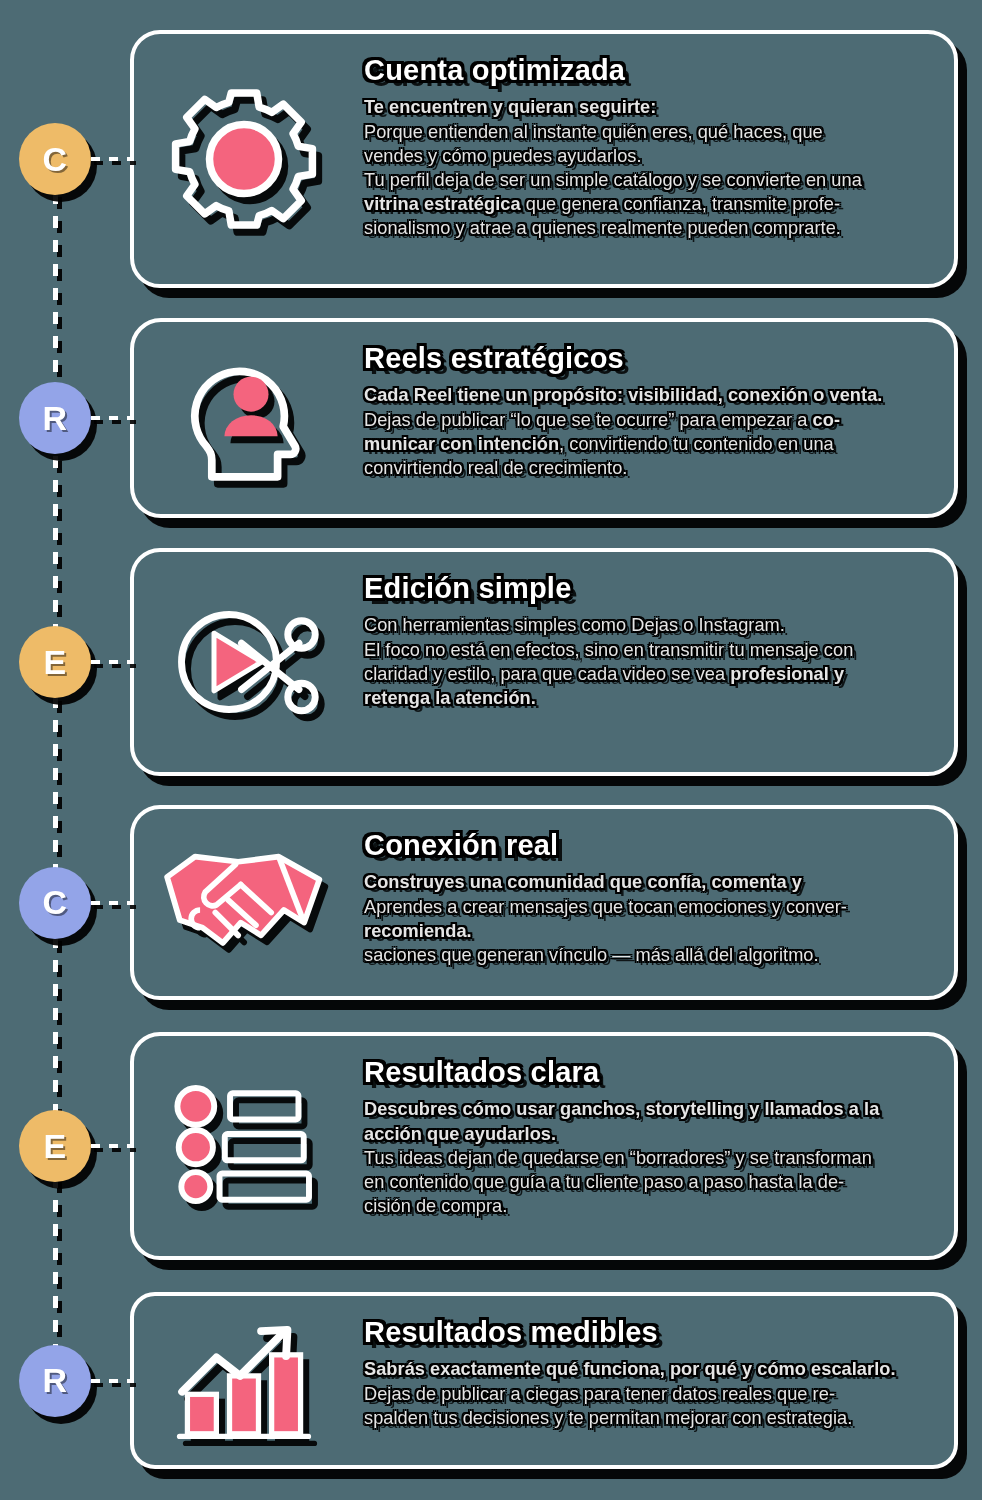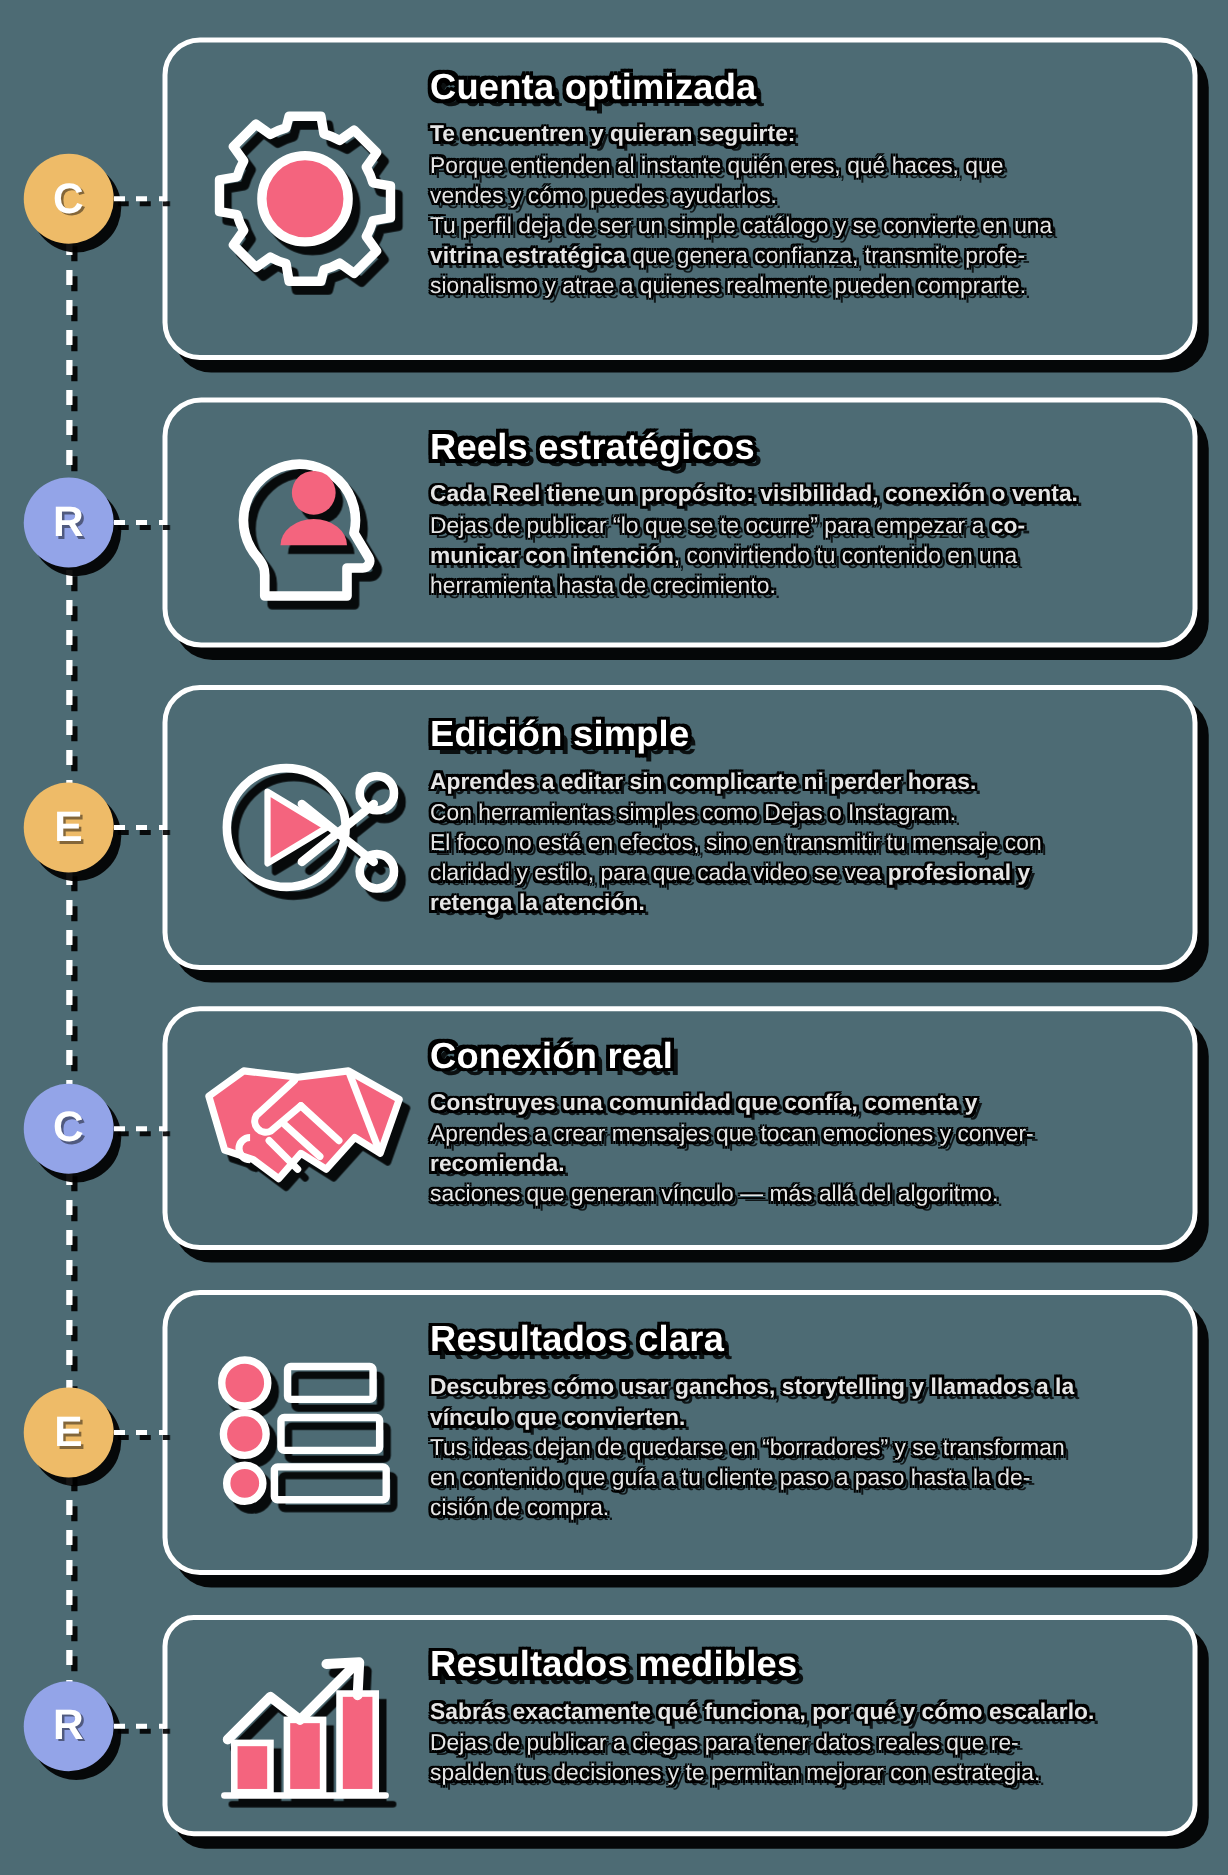--- a/index.html
+++ b/index.html
@@ -97,20 +97,21 @@
     margin-right: 24px;
     background: #4d6b74;
     border: 4px solid #ffffff;
     border-radius: 30px;
     box-shadow: 9px 10px 0 rgba(0,0,0,0.93);
     display: flex;
     align-items: flex-start;
     padding: 18px 8px 18px 10px;
     box-sizing: border-box;
     min-height: 150px;
+    gap: 20px;
   }
 
   .icon-cell {
     flex: 0 0 200px;
     display: flex;
     align-items: center;
     justify-content: center;
     align-self: center;
     padding: 4px 0;
   }
@@ -200,21 +201,21 @@
       <circle cx="55" cy="33" r="12.5" fill="#f4647e"></circle>
       <path d="M36 63 a19 15 0 0 1 38 0 Z" fill="#f4647e"></path>
     </svg>
           </div>
           <div class="text-cell">
             <h2 class="card-title">Reels estratégicos</h2>
             <div class="card-body">
               <span class="ln"><b>Cada Reel tiene un propósito: visibilidad, conexión o venta.</b></span>
               <span class="ln"><span>Dejas de publicar “lo que se te ocurre” para empezar a </span><b>co-</b></span>
               <span class="ln"><b>municar con intención</b><span>, convirtiendo tu contenido en una</span></span>
-              <span class="ln"><span>herramienta hasta de crecimiento.</span></span>
+              <span class="ln"><span>convirtiendo real de crecimiento.</span></span>
             </div>
           </div>
         </div>
       </div>
       <div class="row" style="top: 548px;">
         <div class="badge-wrap">
           <div class="badge" style="background: rgb(238, 187, 104);">E</div>
           <div class="connector"></div>
         </div>
         <div class="card" style="min-height: 228px;">
@@ -224,21 +225,20 @@
       <path d="M36 27 L74 50 L36 73 Z" fill="#f4647e" stroke="#ffffff" stroke-width="4" stroke-linejoin="round"></path>
       <path d="M58 35 L104 72" fill="none" stroke="#ffffff" stroke-width="5.5" stroke-linecap="round"></path>
       <path d="M58 72 L104 35" fill="none" stroke="#ffffff" stroke-width="5.5" stroke-linecap="round"></path>
       <circle cx="106" cy="28" r="11" fill="none" stroke="#ffffff" stroke-width="5.5"></circle>
       <circle cx="106" cy="78" r="11" fill="none" stroke="#ffffff" stroke-width="5.5"></circle>
     </svg>
           </div>
           <div class="text-cell">
             <h2 class="card-title">Edición simple</h2>
             <div class="card-body">
-              <span class="ln"><b>Aprendes a editar sin complicarte ni perder horas.</b></span>
               <span class="ln"><span>Con herramientas simples como Dejas o Instagram.</span></span>
               <span class="ln"><span>El foco no está en efectos, sino en transmitir tu mensaje con</span></span>
               <span class="ln"><span>claridad y estilo, para que cada video se vea </span><b>profesional y</b></span>
               <span class="ln"><b>retenga la atención.</b></span>
             </div>
           </div>
         </div>
       </div>
       <div class="row" style="top: 805px;">
         <div class="badge-wrap">
@@ -281,21 +281,21 @@
       <circle cx="18" cy="78" r="11" fill="#f4647e" stroke="#ffffff" stroke-width="4.5"></circle>
       <rect x="44" y="7" width="52" height="20" rx="2" fill="none" stroke="#ffffff" stroke-width="4.5"></rect>
       <rect x="40" y="38" width="60" height="20" rx="2" fill="none" stroke="#ffffff" stroke-width="4.5"></rect>
       <rect x="36" y="68" width="68" height="20" rx="2" fill="none" stroke="#ffffff" stroke-width="4.5"></rect>
     </svg>
           </div>
           <div class="text-cell">
             <h2 class="card-title">Resultados clara</h2>
             <div class="card-body">
               <span class="ln"><b>Descubres cómo usar ganchos, storytelling y llamados a la</b></span>
-              <span class="ln"><b>vínculo que convierten.</b></span>
+              <span class="ln"><b>acción que ayudarlos.</b></span>
               <span class="ln"><span>Tus ideas dejan de quedarse en “borradores” y se transforman</span></span>
               <span class="ln"><span>en contenido que guía a tu cliente paso a paso hasta la de-</span></span>
               <span class="ln"><span>cisión de compra.</span></span>
             </div>
           </div>
         </div>
       </div>
       <div class="row" style="top: 1292px;">
         <div class="badge-wrap">
           <div class="badge" style="background: rgb(147, 164, 232);">R</div>

